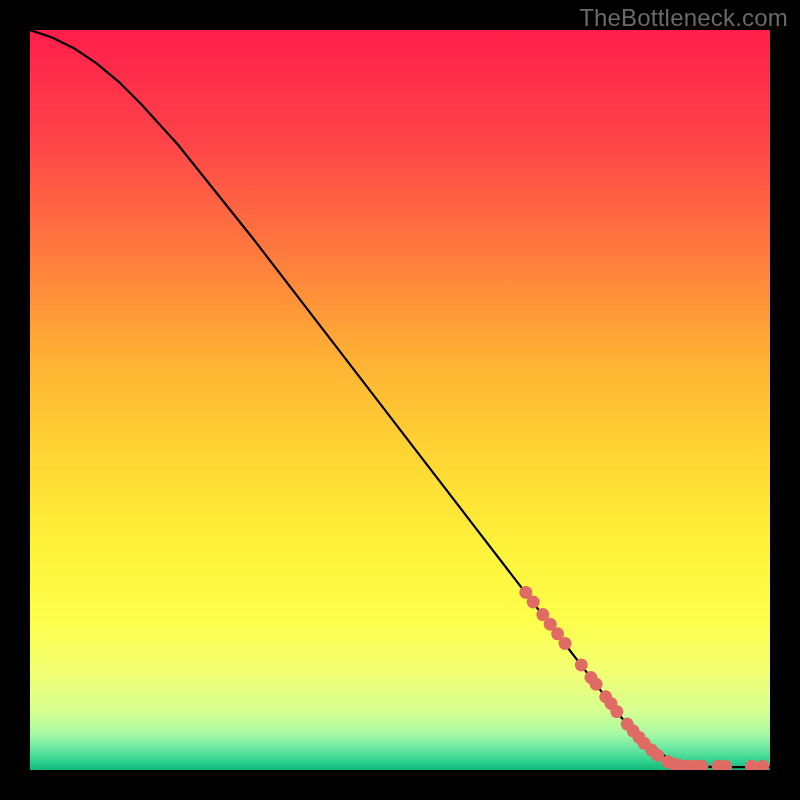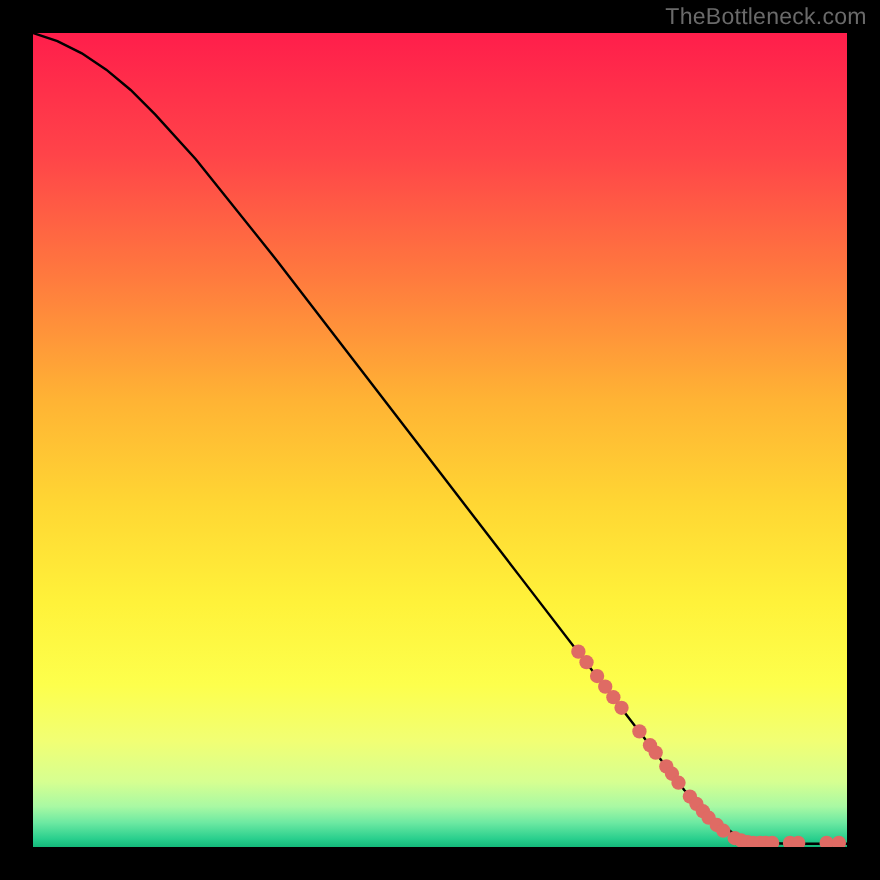--- a/index.html
+++ b/index.html
@@ -15,21 +15,21 @@
     position: relative;
     width: 800px;
     height: 800px;
     background: #000;
   }
   .watermark {
     position: absolute;
     top: 4px;
     right: 12px;
     color: #6a6a6a;
-    font-size: 21px;
+    font-size: 24px;
     letter-spacing: 0.2px;
     font-weight: 400;
     z-index: 20;
     user-select: none;
   }
   .plot {
     position: absolute;
     left: 30px;
     top: 30px;
     width: 740px;

